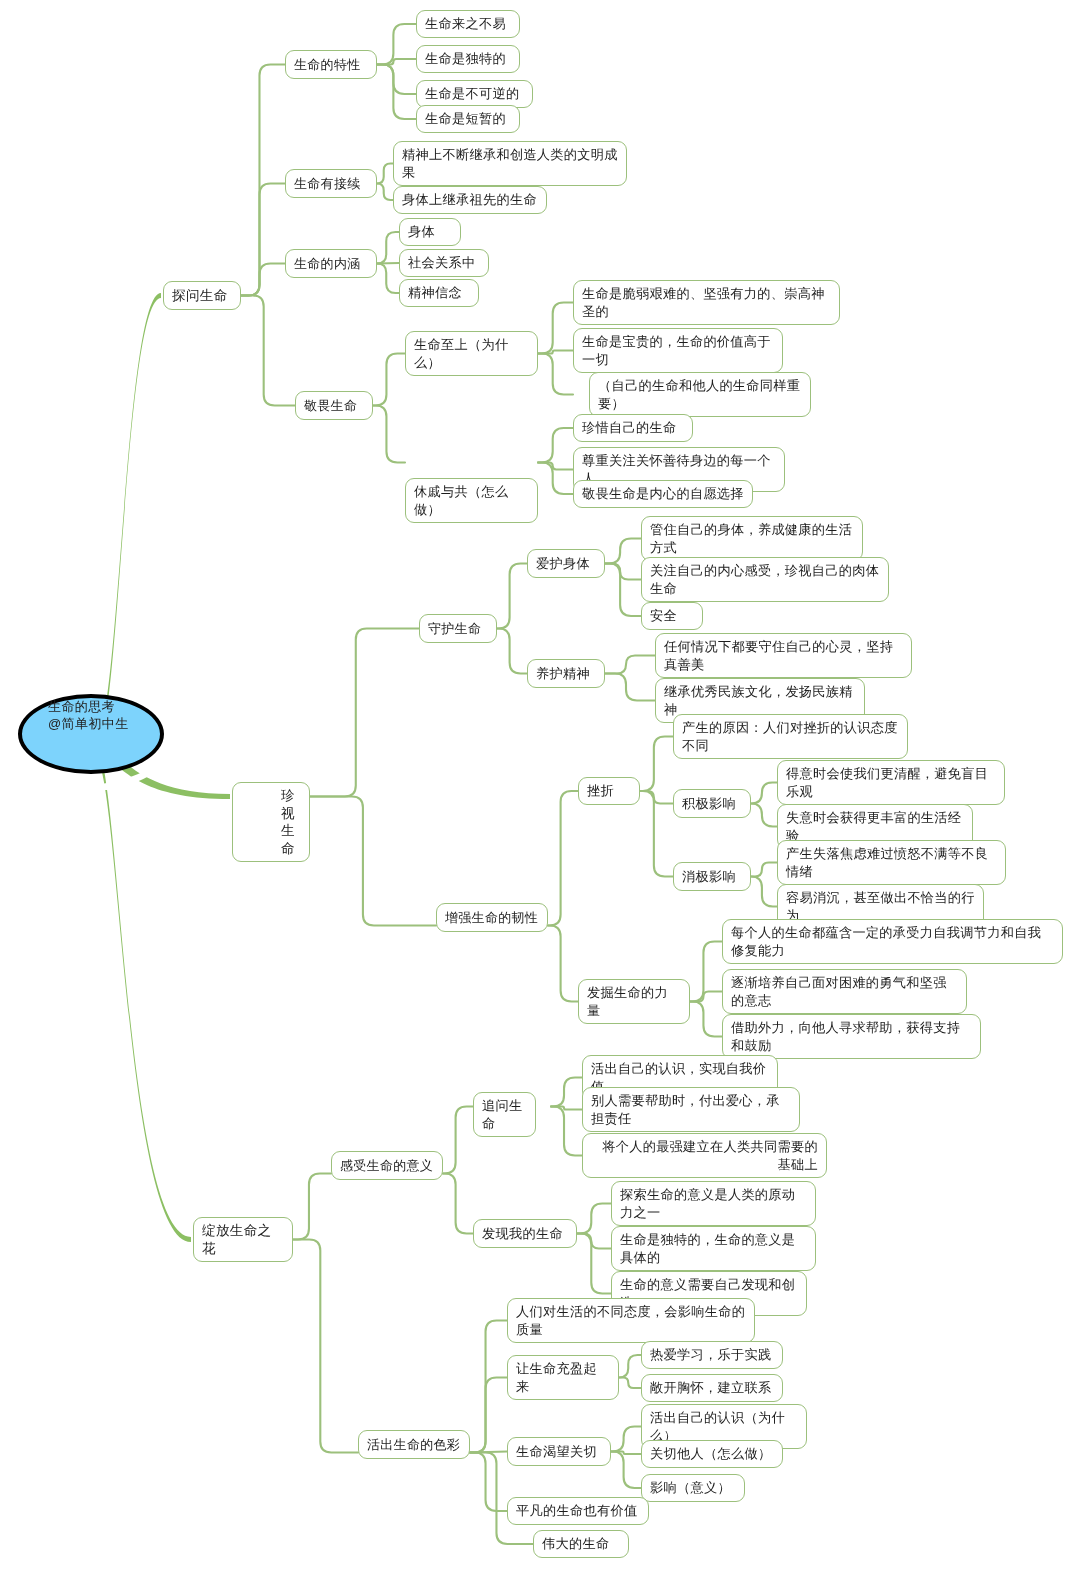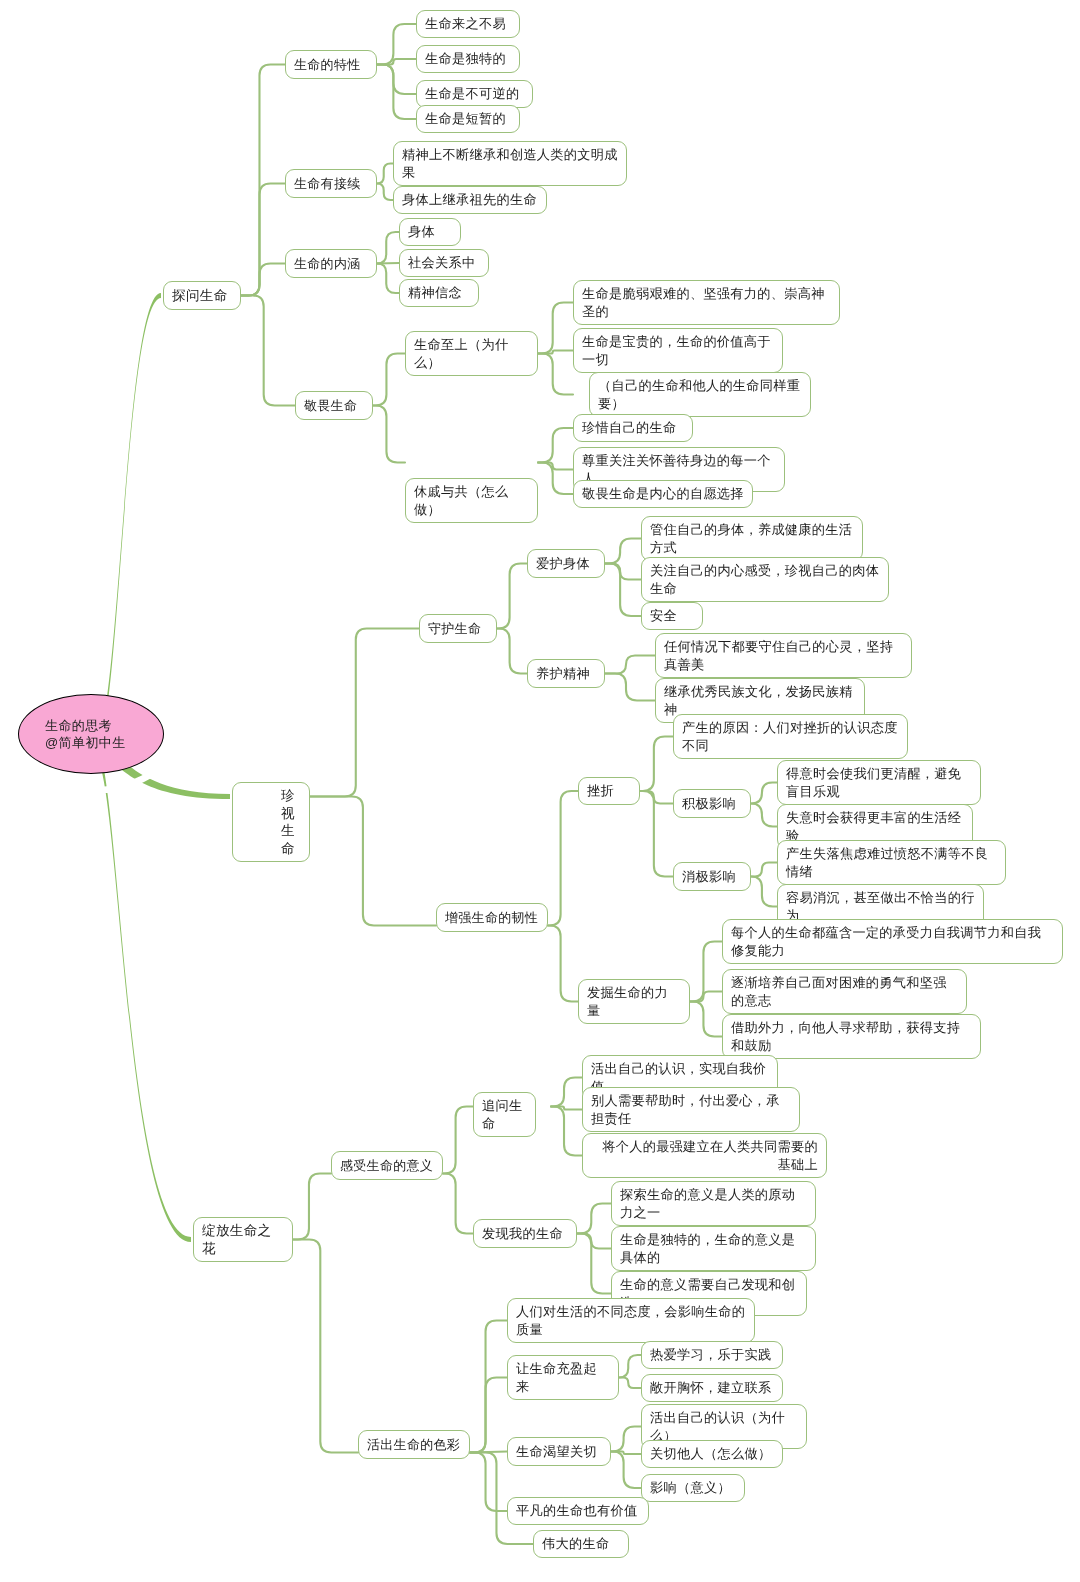--- a/index.html
+++ b/index.html
@@ -35,25 +35,25 @@
     letter-spacing:.3px;
     white-space:pre-wrap;
     word-break:break-all;
     z-index:3;
   }
   .node.lvl1{ font-size:13.6px; }
   .node.lvl2{ font-size:13px; }
   .center-node{
     position:absolute;
     box-sizing:border-box;
-    border:1px solid #000000;
+    border:4px solid #000000;
     border-radius:50%;
-    background:#f9a8d4;
+    background:#7dd3fc;
     display:flex;
-    align-items:center;
+    align-items:flex-start;
     z-index:4;
     overflow:visible;
   }
   .center-text{
     padding-left:26px;
     font-size:13px;
     line-height:17px;
     color:#222;
     letter-spacing:.4px;
     white-space:pre-line;
@@ -176,21 +176,21 @@
       <div class="node lvl4" style="left: 641px; top: 516px; width: 222px; min-height: 42px;"><span>管住自己的身体，养成健康的生活方式</span></div>
       <div class="node lvl4" style="left: 641px; top: 557px; width: 248px; min-height: 42px;"><span>关注自己的内心感受，珍视自己的肉体生命</span></div>
       <div class="node lvl4" style="left: 641px; top: 602px; width: 62px; min-height: 26px;"><span>安全</span></div>
       <div class="node lvl3" style="left: 527px; top: 659px; width: 78px; min-height: 29px;"><span>养护精神</span></div>
       <div class="node lvl4" style="left: 655px; top: 633px; width: 257px; min-height: 42px;"><span>任何情况下都要守住自己的心灵，坚持真善美</span></div>
       <div class="node lvl4" style="left: 655px; top: 678px; width: 210px; min-height: 27px;"><span>继承优秀民族文化，发扬民族精神</span></div>
       <div class="node lvl2" style="left: 436px; top: 903px; width: 112px; min-height: 29px;"><span>增强生命的韧性</span></div>
       <div class="node lvl3" style="left: 578px; top: 777px; width: 62px; min-height: 27px;"><span>挫折</span></div>
       <div class="node lvl4" style="left: 673px; top: 714px; width: 235px; min-height: 42px;"><span>产生的原因：人们对挫折的认识态度不同</span></div>
       <div class="node lvl4" style="left: 673px; top: 789px; width: 78px; min-height: 29px;"><span>积极影响</span></div>
-      <div class="node lvl5" style="left: 777px; top: 760px; width: 204px; min-height: 42px; align-items: center;"><span>得意时会使我们更清醒，避免盲目乐观</span></div>
+      <div class="node lvl5" style="left: 777px; top: 760px; width: 228px; min-height: 42px; align-items: center;"><span>得意时会使我们更清醒，避免盲目乐观</span></div>
       <div class="node lvl5" style="left: 777px; top: 804px; width: 196px; min-height: 27px;"><span>失意时会获得更丰富的生活经验</span></div>
       <div class="node lvl4" style="left: 673px; top: 862px; width: 78px; min-height: 29px;"><span>消极影响</span></div>
       <div class="node lvl5" style="left: 777px; top: 840px; width: 229px; min-height: 42px;"><span>产生失落焦虑难过愤怒不满等不良情绪</span></div>
       <div class="node lvl5" style="left: 777px; top: 884px; width: 207px; min-height: 27px;"><span>容易消沉，甚至做出不恰当的行为</span></div>
       <div class="node lvl3" style="left: 578px; top: 979px; width: 112px; min-height: 29px;"><span>发掘生命的力量</span></div>
       <div class="node lvl4" style="left: 722px; top: 919px; width: 341px; min-height: 42px;"><span>每个人的生命都蕴含一定的承受力自我调节力和自我修复能力</span></div>
       <div class="node lvl4" style="left: 722px; top: 969px; width: 245px; min-height: 42px;"><span>逐渐培养自己面对困难的勇气和坚强的意志</span></div>
       <div class="node lvl4" style="left: 722px; top: 1014px; width: 259px; min-height: 42px;"><span>借助外力，向他人寻求帮助，获得支持和鼓励</span></div>
       <div class="node lvl1" style="left: 193px; top: 1217px; width: 100px; min-height: 29px;"><span>绽放生命之花</span></div>
       <div class="node lvl2" style="left: 331px; top: 1151px; width: 112px; min-height: 29px;"><span>感受生命的意义</span></div>

